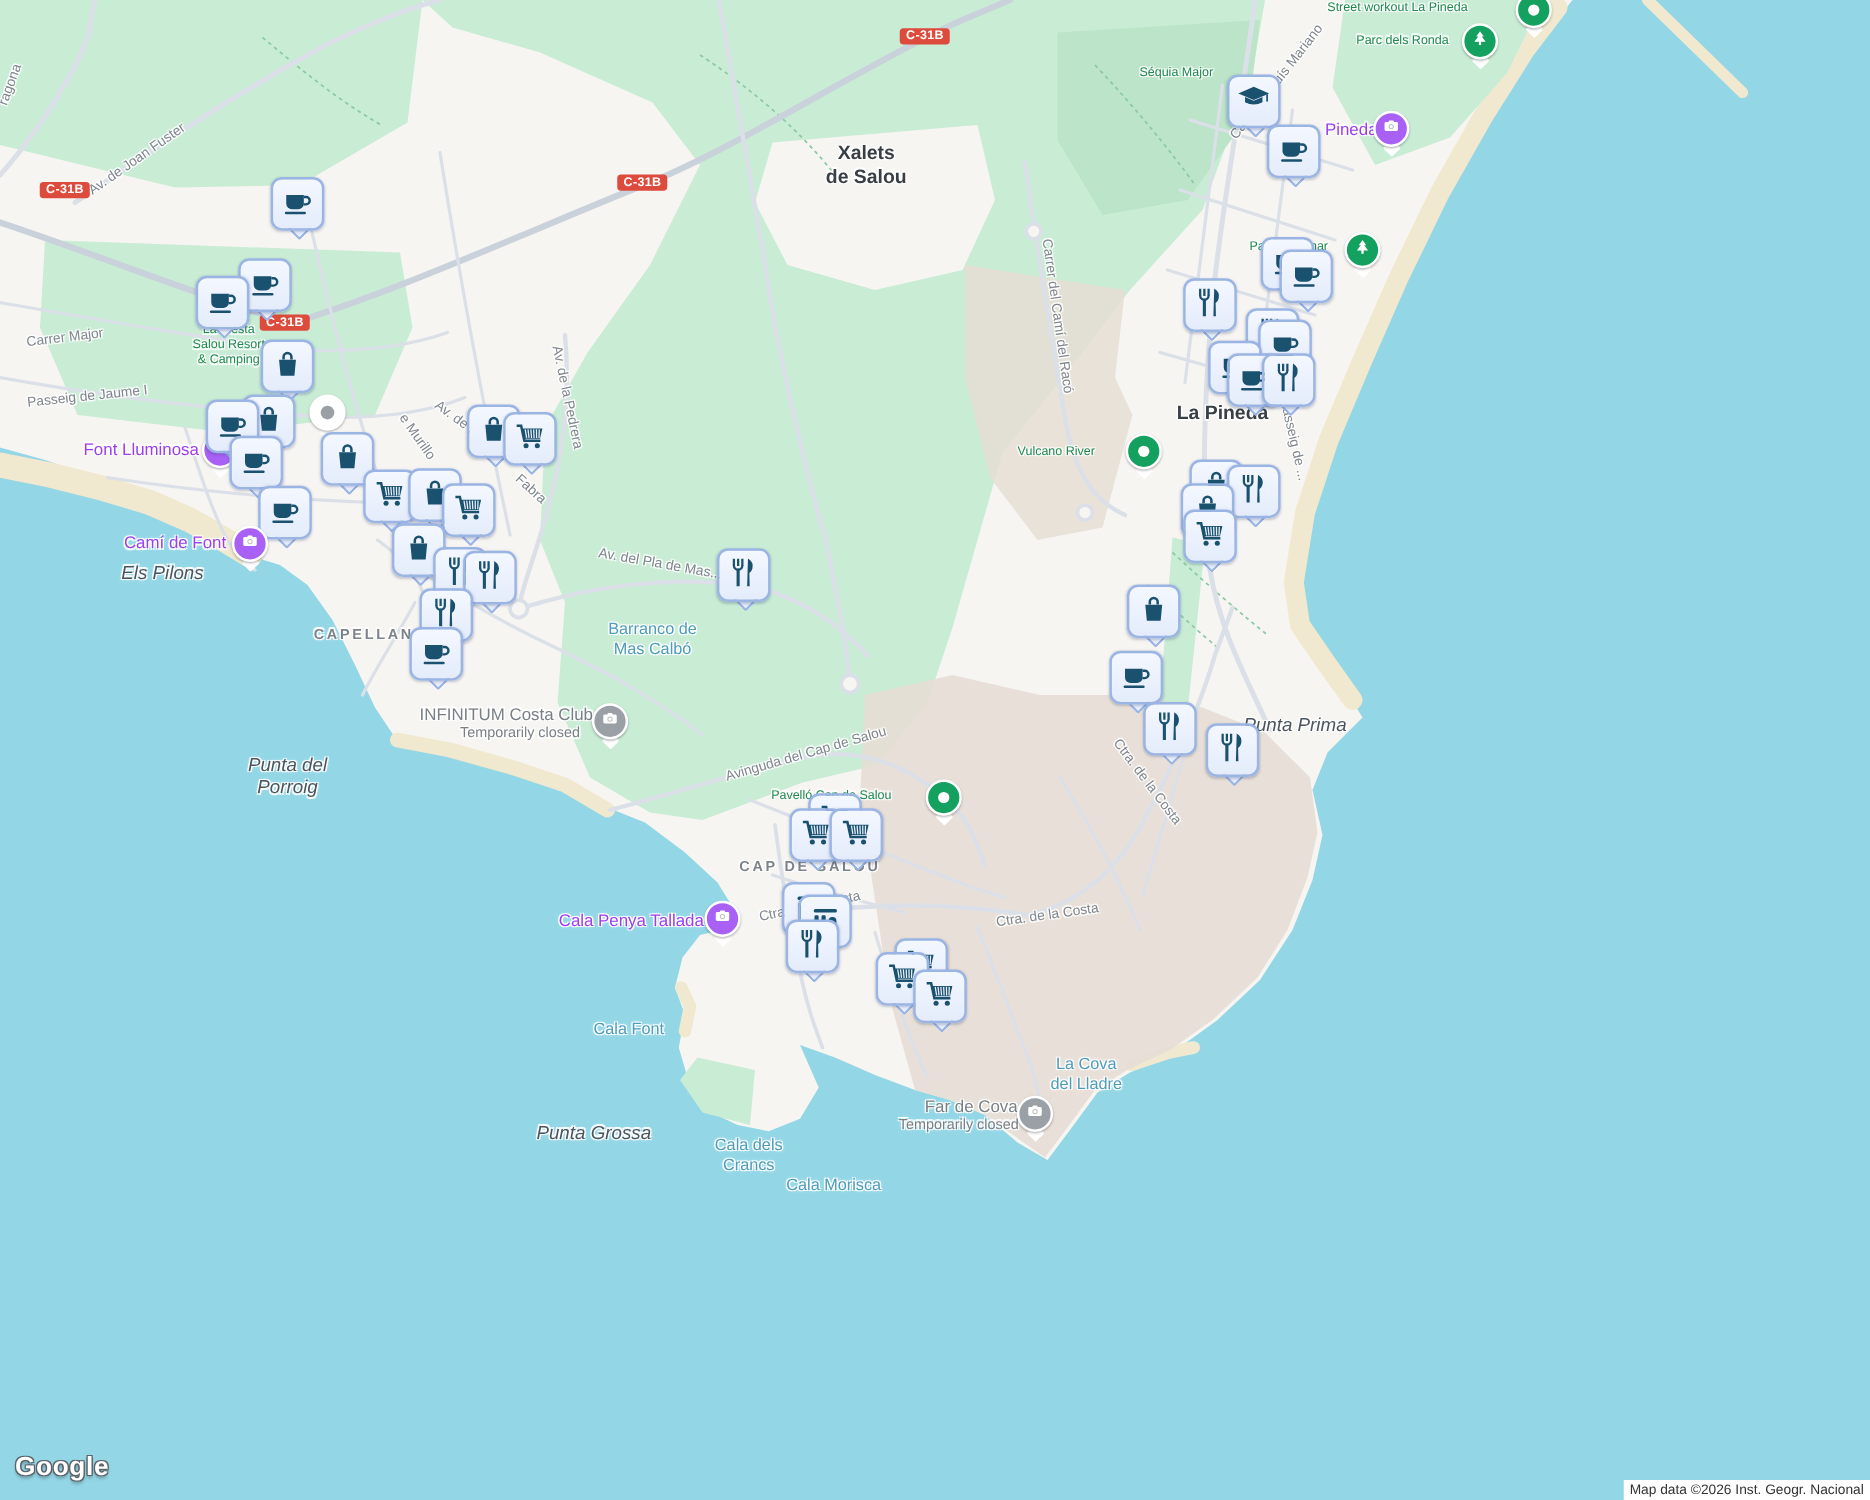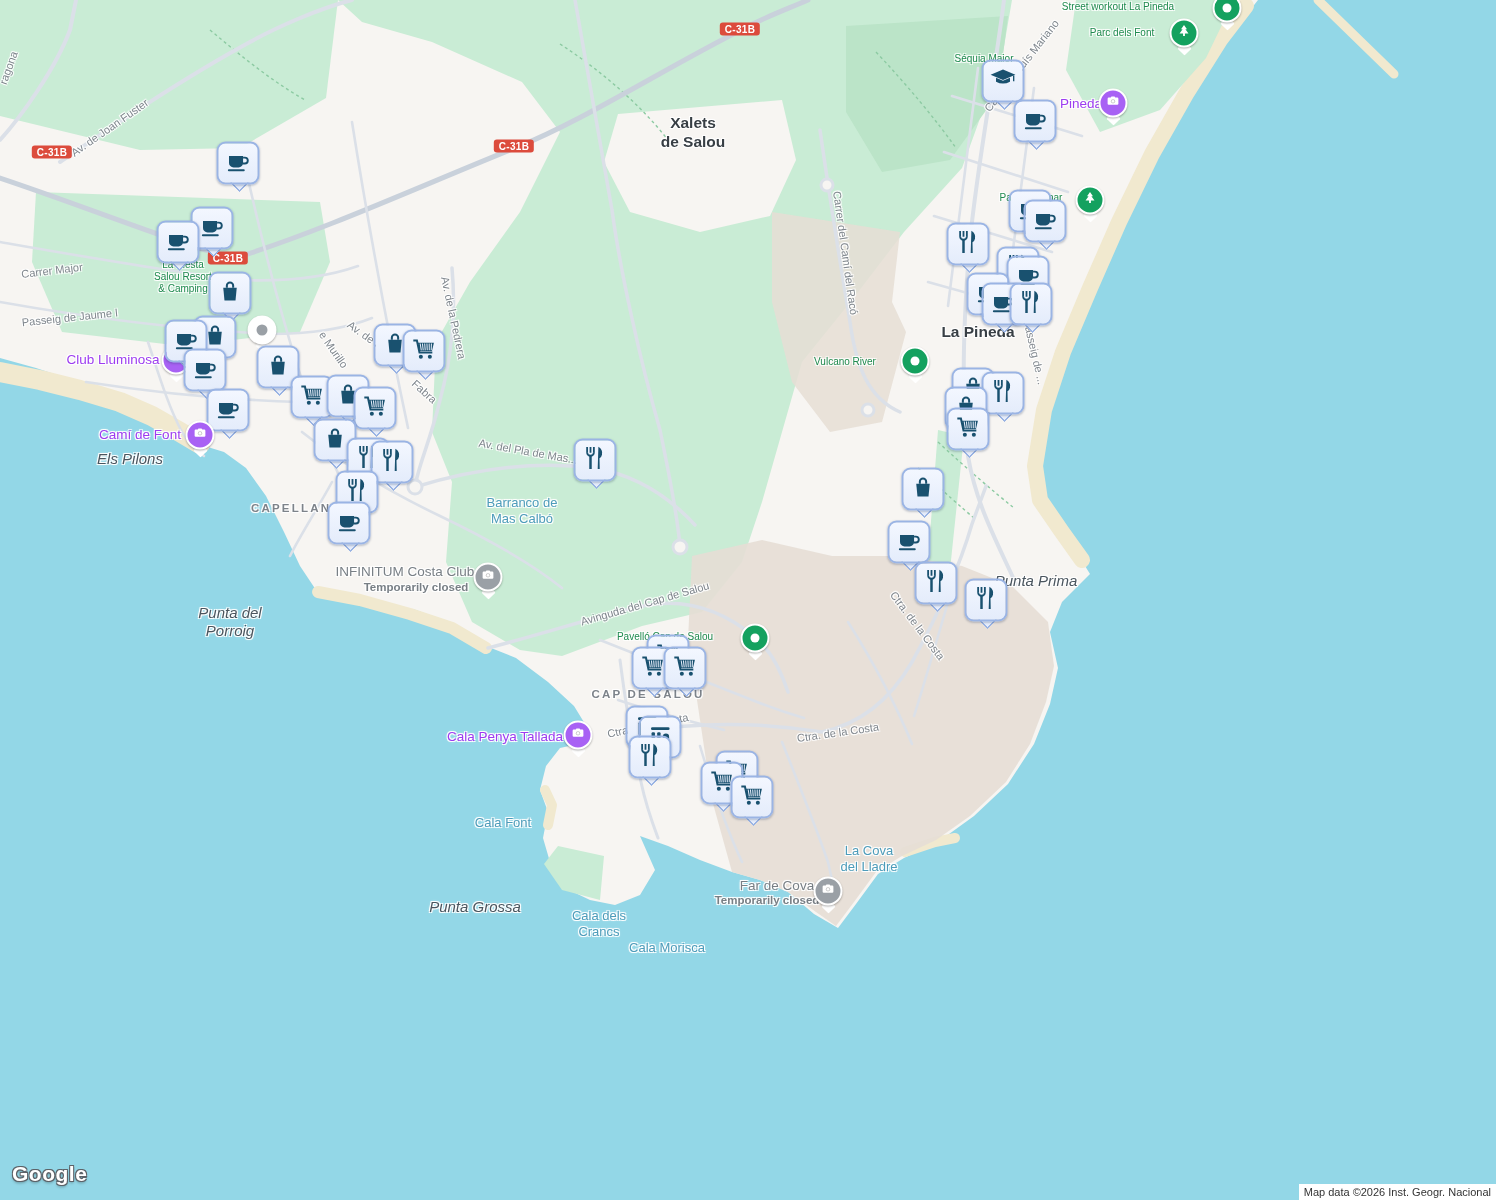--- a/index.html
+++ b/index.html
@@ -21,21 +21,21 @@
   .rab{fill:var(--land);stroke:var(--road);stroke-width:3;}
 
   
   .lbl{position:absolute;z-index:10;transform:translate(-50%,-50%);white-space:pre-line;
        text-align:center;line-height:1.22;pointer-events:none;
        text-shadow:-1px -1px 0 rgba(255,255,255,.9),1px -1px 0 rgba(255,255,255,.9),
                    -1px 1px 0 rgba(255,255,255,.9),1px 1px 0 rgba(255,255,255,.9),0 0 3px rgba(255,255,255,.9);}
   .lbl.poi-green{color:var(--green);font-size:10px;font-weight:500;}
   .lbl.poi-purple{color:var(--purple);font-size:13.5px;font-weight:500;}
   .lbl.poi-gray{color:var(--graypoi);font-size:13.5px;font-weight:500;}
-  .lbl.poi-gray-sub{color:var(--graypoi);font-size:11.5px;font-weight:700;}
+  .lbl.poi-gray-sub{color:var(--graypoi);font-size:11.5px;font-weight:400;}
   .lbl.locality{color:var(--locality);font-size:15.5px;font-weight:600;}
   .lbl.district{color:var(--district);font-size:11.5px;font-weight:700;letter-spacing:2.2px;}
   .lbl.coast{color:var(--coastlbl);font-size:15px;font-weight:500;font-style:italic;}
   .lbl.water-name{color:var(--waterlbl);font-size:13px;font-weight:500;}
   .lbl.street{color:var(--streetlbl);font-size:11px;font-weight:400;white-space:nowrap;}
 
   .shield{position:absolute;z-index:10;transform:translate(-50%,-50%);background:var(--shield);
           color:#fff;font-size:10px;font-weight:700;padding:1px 5px;border-radius:3px;
           letter-spacing:.3px;pointer-events:none;}
 
@@ -151,35 +151,35 @@
       <path d="M948,602 C934,650 920,698 914,716"></path>
     </g>
     <circle class="rab" cx="415" cy="487" r="7"></circle>
     <circle class="rab" cx="680" cy="547" r="7"></circle>
     <circle class="rab" cx="827" cy="185" r="6"></circle>
     <circle class="rab" cx="868" cy="410" r="6"></circle>
   </svg>
 
   <div id="labels-layer">
       <div class="lbl poi-green" style="left: 1118px; top: 7px;">Street workout La Pineda</div>
-      <div class="lbl poi-green" style="left: 1122px; top: 33px;">Parc dels Font</div>
-      <div class="lbl poi-green" style="left: 941px; top: 59px; margin-left: 43px;">Séquia Major</div>
+      <div class="lbl poi-green" style="left: 1122px; top: 33px;">Parc dels Ronda</div>
+      <div class="lbl poi-green" style="left: 941px; top: 59px;">Séquia Major</div>
       <div class="lbl poi-green" style="left: 1031px; top: 204px;">Parc del Pinar
 del P...t</div>
       <div class="lbl poi-green" style="left: 183px; top: 277px;">La Siesta
 Salou Resort
 &amp; Camping</div>
       <div class="lbl poi-green" style="left: 845px; top: 362px;">Vulcano River</div>
       <div class="lbl poi-green" style="left: 665px; top: 637px;">Pavelló Cap de Salou</div>
       <div class="lbl locality" style="left: 693px; top: 133px;">Xalets
 de Salou</div>
       <div class="lbl locality" style="left: 978px; top: 332px;">La Pineda</div>
       <div class="lbl district" style="left: 296px; top: 508px;">CAPELLANS</div>
       <div class="lbl district" style="left: 648px; top: 694px;">CAP DE SALOU</div>
-      <div class="lbl poi-purple" style="left: 113px; top: 360px;">Club Lluminosa</div>
+      <div class="lbl poi-purple" style="left: 113px; top: 360px;">Font Lluminosa</div>
       <div class="lbl poi-purple" style="left: 1081px; top: 104px;">Pineda</div>
       <div class="lbl poi-purple" style="left: 140px; top: 435px;">Camí de Font</div>
       <div class="lbl poi-purple" style="left: 505px; top: 737px;">Cala Penya Tallada</div>
       <div class="lbl poi-gray" style="left: 405px; top: 572px;">INFINITUM Costa Club</div>
       <div class="lbl poi-gray-sub" style="left: 416px; top: 587px;">Temporarily closed</div>
       <div class="lbl poi-gray" style="left: 777px; top: 886px;">Far de Cova</div>
       <div class="lbl poi-gray-sub" style="left: 767px; top: 900px;">Temporarily closed</div>
       <div class="lbl coast" style="left: 130px; top: 459px;">Els Pilons</div>
       <div class="lbl coast" style="left: 230px; top: 622px;">Punta del
 Porroig</div>

